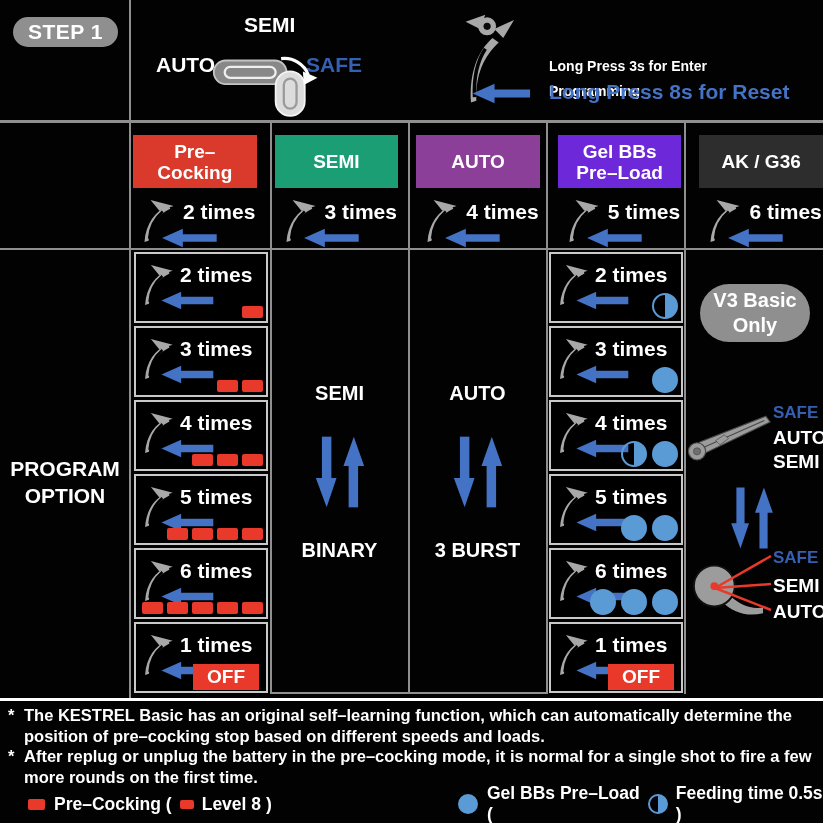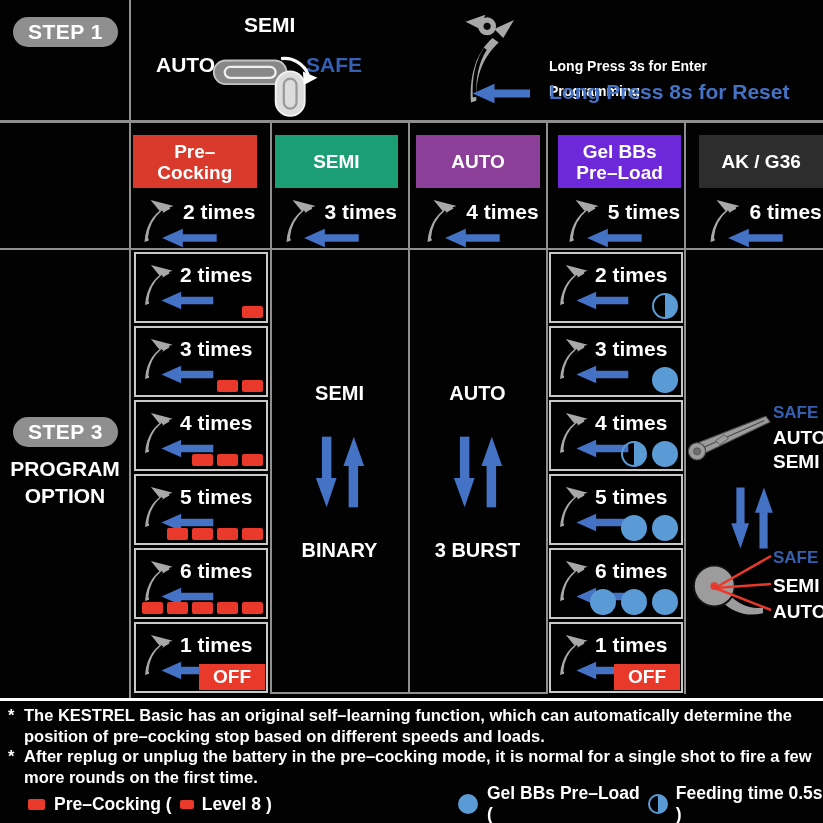--- a/index.html
+++ b/index.html
@@ -32,21 +32,21 @@
   .arr{position:absolute;left:28px;top:40px;width:56px;height:20px;}
   
   .cellcol{position:absolute;top:252px;width:134px;}
   #precock-cells{left:134px;} #gel-cells{left:549px;}
   .cell{position:relative;height:71px;margin-bottom:3px;border:2px solid #c9c9c9;background:#000;box-sizing:border-box;}
   .cell .trig{left:2px;top:3px;width:36px;height:56px;}
   .cell .times{left:44px;top:9px;}
   .cell .arr{left:24px;top:37px;width:54px;height:19px;}
   .bars{position:absolute;right:3px;bottom:3px;display:flex;gap:4px;}
   .bar{width:21px;height:12px;background:#e8392b;border-radius:2px;}
-  .off{position:absolute;right:1px;bottom:1px;width:66px;height:26px;background:#e8392b;
+  .off{position:absolute;right:7px;bottom:1px;width:66px;height:26px;background:#e8392b;
        display:flex;align-items:center;justify-content:center;font-size:19px;}
   .dots{position:absolute;right:3px;bottom:2px;display:flex;gap:5px;align-items:center;}
   .dot{width:26px;height:26px;border-radius:50%;background:#5b9bd5;}
   .halfdot{width:26px;height:26px;border-radius:50%;border:2px solid #5b9bd5;box-sizing:border-box;
            background:linear-gradient(90deg,transparent 50%,#5b9bd5 50%);}
   
   .modebox{position:absolute;top:250px;height:443px;display:flex;flex-direction:column;align-items:center;
            justify-content:center;gap:27px;font-size:20px;}
   #semi-box{left:272px;width:135px;} #auto-box{left:410px;width:135px;}
   .swap{width:50px;height:80px;}
@@ -208,21 +208,20 @@
             <use href="#sym-trigger"></use>
           </svg>
           <span class="times">6 times</span>
           <svg class="arr">
             <use href="#sym-arrow"></use>
           </svg>
         </div>
       </div>
     </div>
 
-  <div class="step-badge" style="top:417px">STEP 3</div>
   <div class="side-title" style="top:455px">PROGRAM OPTION</div>
 
   <div id="precock-cells" class="cellcol">
       <div class="cell">
         <svg class="trig">
           <use href="#sym-trigger"></use>
         </svg>
         <span class="times">2 times</span>
         <svg class="arr">
           <use href="#sym-arrow"></use>
@@ -387,20 +386,21 @@
           <use href="#sym-trigger"></use>
         </svg>
         <span class="times">1 times</span>
         <svg class="arr">
           <use href="#sym-arrow"></use>
         </svg>
         <div class="off">OFF</div>
       </div>
     </div>
 
+  <div class="v3">V3 Basic Only</div>
   <div class="akblock">
     <svg class="aklever">
         <use href="#sym-ak"></use>
       </svg>
     <div class="aklabel safe safe-blue" style="top:7px">SAFE</div>
     <div class="aklabel" style="top:31px">AUTO</div>
     <div class="aklabel" style="top:55px">SEMI</div>
   </div>
   <svg class="akswap">
       <use href="#sym-swap"></use>

